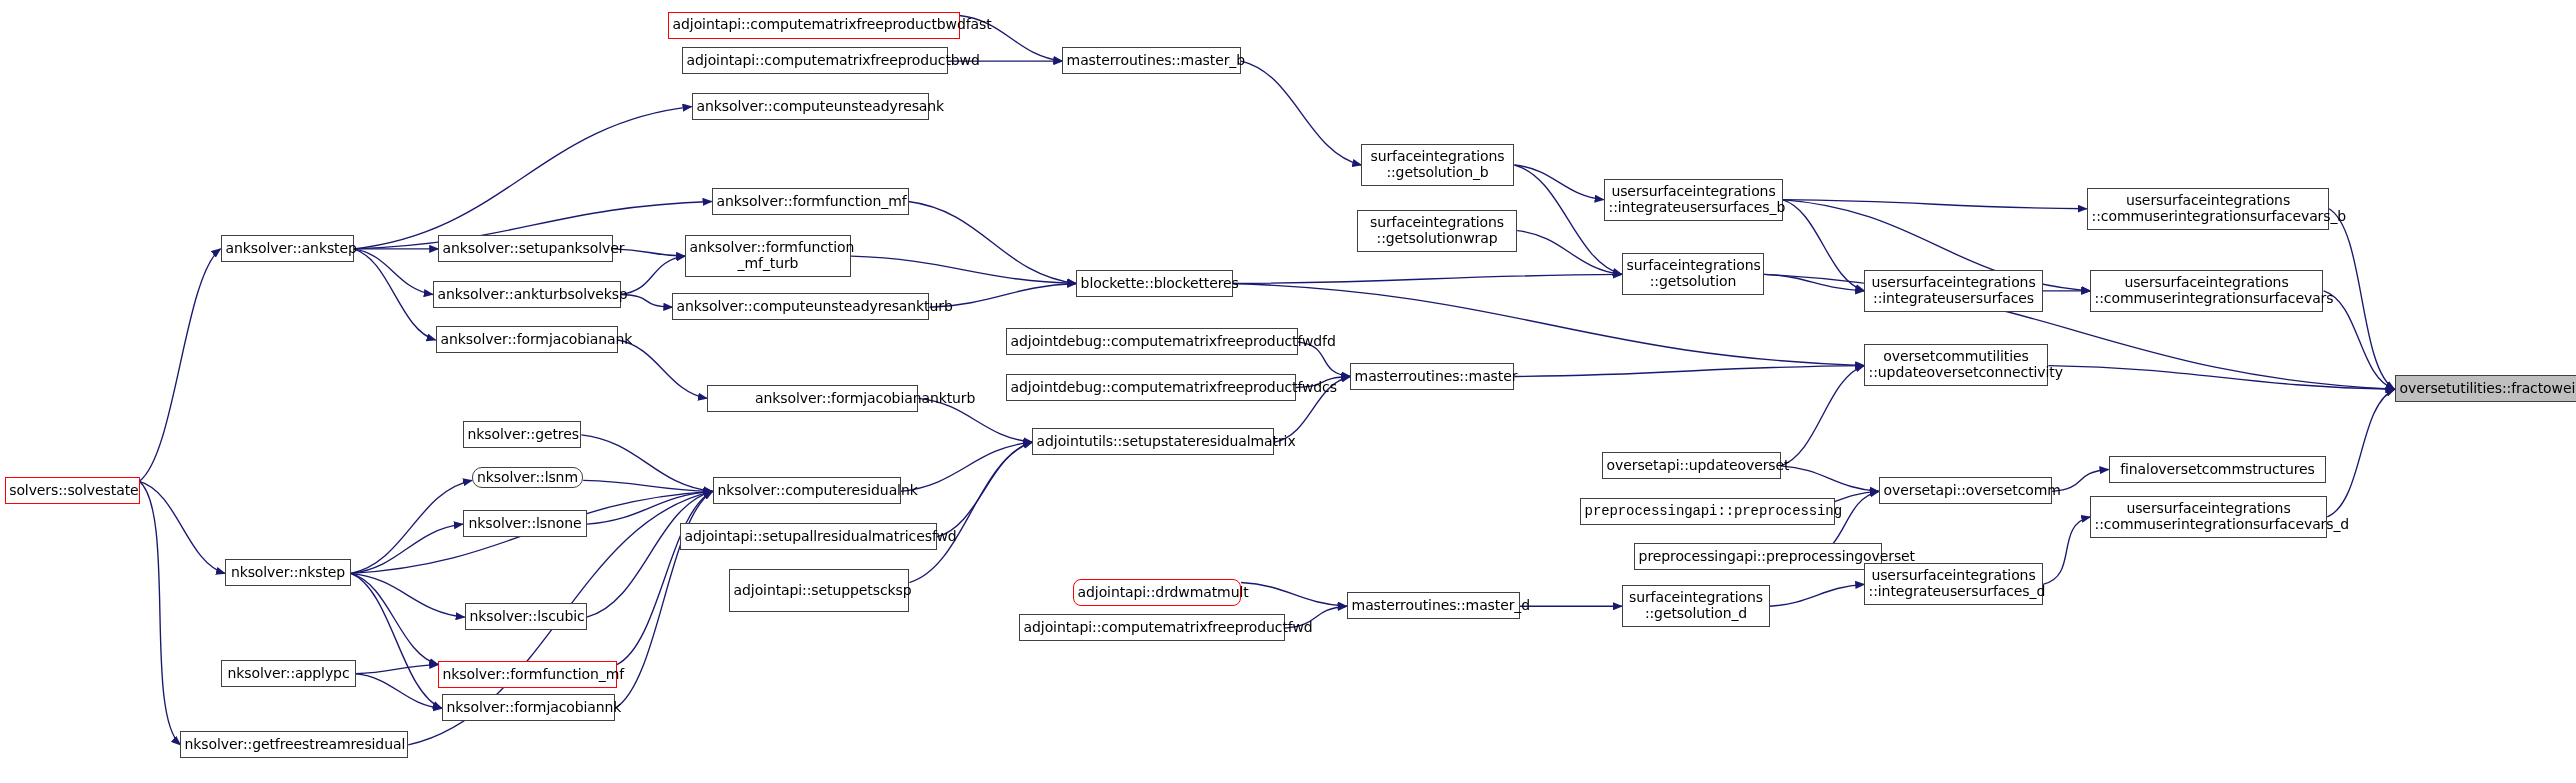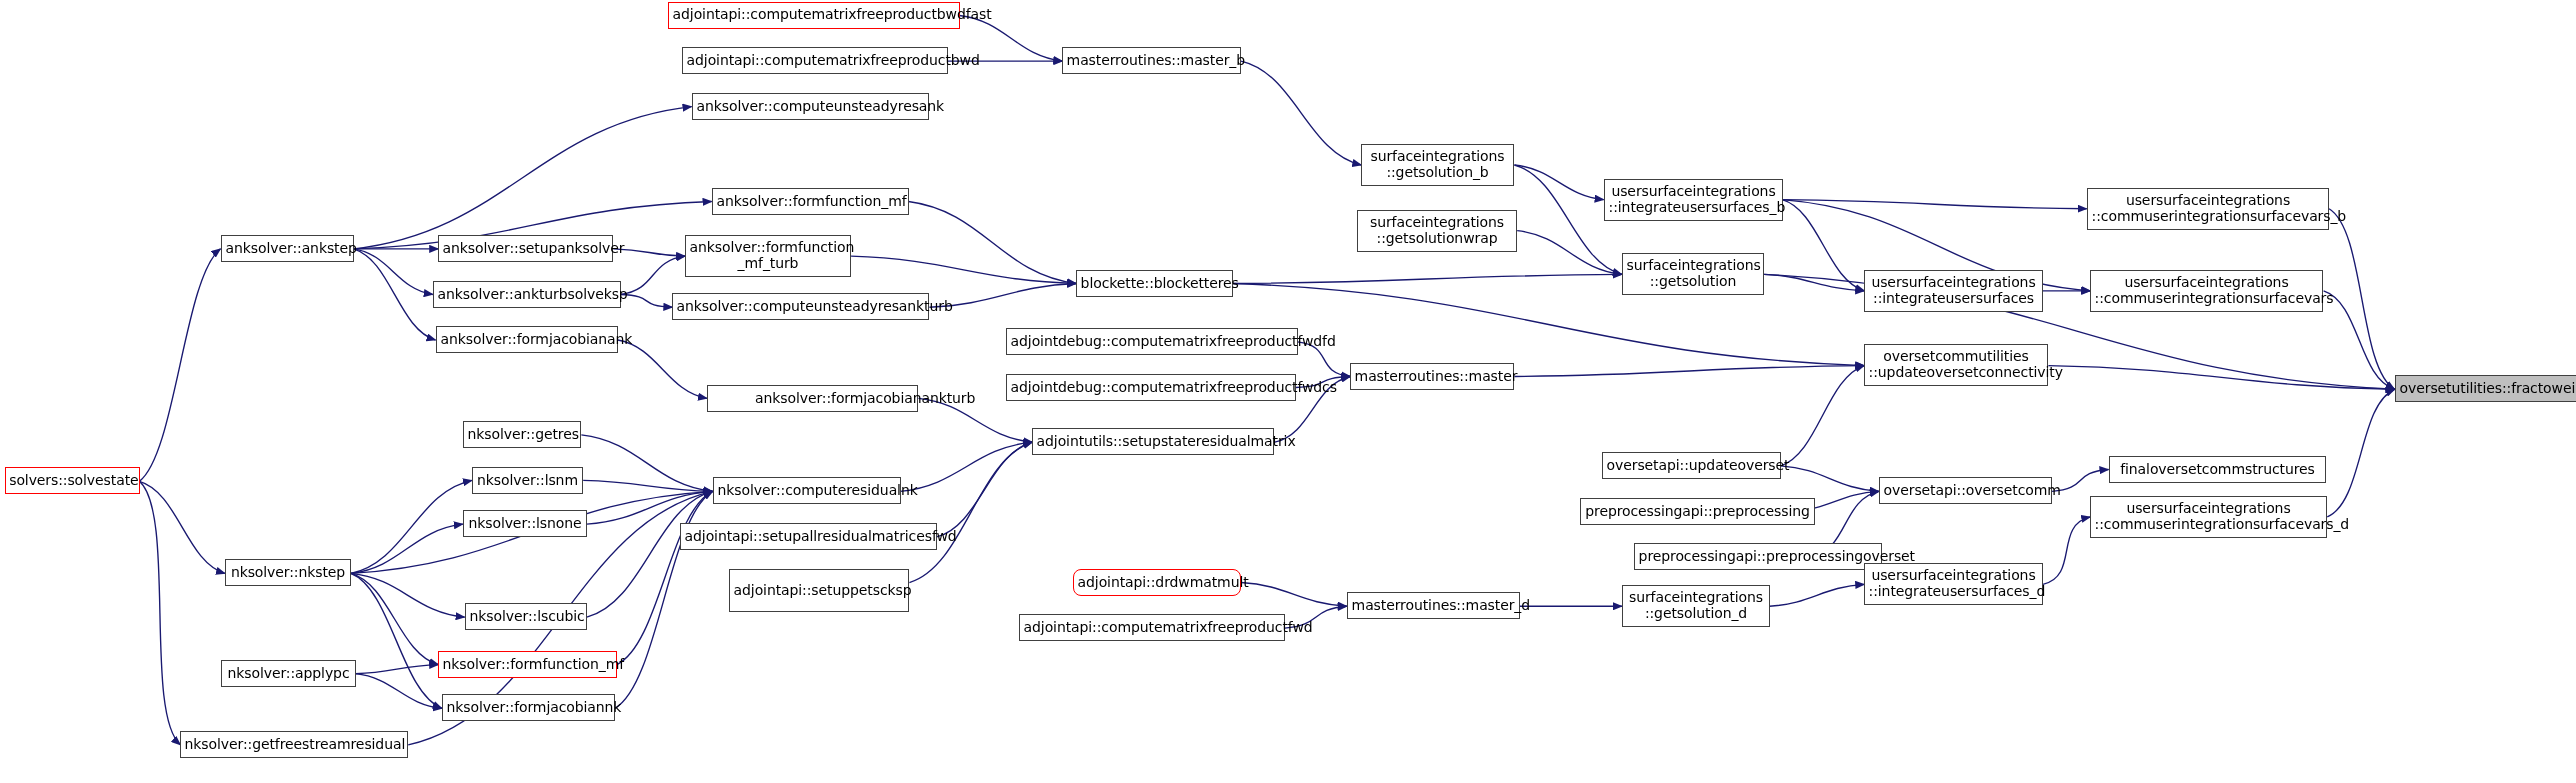--- a/index.html
+++ b/index.html
@@ -22,21 +22,21 @@
     text-align:center;
     line-height:1.12;
     font-size:14px;
     color:#000000;
     background:#ffffff;
     border:1.5px solid #404040;
     white-space:pre-line;
     padding:0 3.6px;
     letter-spacing:-0.1px;
   }
-  .node.red{border-color:#ff0000;border-width:1.5px;}
+  .node.red{border-color:#ff0000;border-width:1.5px;margin-top:10px;}
   .node.current{background:#bfbfbf;border-color:#404040;}
   .node span{display:block;width:100%;}
 </style>
 </head>
 <body>
 
 <div id="graph">
   <svg id="edges" viewBox="0 0 2827 860" preserveAspectRatio="none">
     <defs>
       <marker id="ah" markerWidth="11" markerHeight="9" refX="10" refY="4.5" orient="auto" markerUnits="userSpaceOnUse">
@@ -144,27 +144,27 @@
       <div class="node" style="left: 1864px; top: 344px; width: 184px; height: 42px;"><span>oversetcommutilities
 ::updateoversetconnectivity</span></div>
       <div class="node current" style="left: 2395px; top: 375px; width: 190px; height: 27px;"><span>oversetutilities::fractoweights</span></div>
       <div class="node" style="left: 1006px; top: 374px; width: 290px; height: 27px;"><span>adjointdebug::computematrixfreeproductfwdcs</span></div>
       <div class="node" style="left: 1350px; top: 363px; width: 164px; height: 27px;"><span>masterroutines::master</span></div>
       <div class="node" style="left: 707px; top: 385px; width: 211px; height: 27px; padding-left: 47px;"><span>anksolver::formjacobianankturb</span></div>
       <div class="node" style="left: 1032px; top: 428px; width: 242px; height: 27px;"><span>adjointutils::setupstateresidualmatrix</span></div>
       <div class="node" style="left: 463px; top: 421px; width: 118px; height: 27px;"><span>nksolver::getres</span></div>
       <div class="node" style="left: 1602px; top: 452px; width: 179px; height: 27px;"><span>oversetapi::updateoverset</span></div>
       <div class="node" style="left: 2109px; top: 456px; width: 217px; height: 27px;"><span>finaloversetcommstructures</span></div>
-      <div class="node" style="left: 472px; top: 467px; width: 111px; height: 27px;"><span>nksolver::lsnm</span></div>
+      <div class="node" style="left: 472px; top: 467px; width: 111px; height: 21px; border-radius: 10px;"><span>nksolver::lsnm</span></div>
       <div class="node" style="left: 713px; top: 477px; width: 188px; height: 27px;"><span>nksolver::computeresidualnk</span></div>
       <div class="node" style="left: 1879px; top: 477px; width: 173px; height: 27px;"><span>oversetapi::oversetcomm</span></div>
       <div class="node" style="left: 2090px; top: 496px; width: 237px; height: 42px;"><span>usersurfaceintegrations
 ::commuserintegrationsurfacevars_d</span></div>
       <div class="node" style="left: 463px; top: 510px; width: 124px; height: 27px;"><span>nksolver::lsnone</span></div>
-      <div class="node" style="left: 1580px; top: 498px; width: 235px; height: 27px;"><span>preprocessingapi::preprocessing</span></div>
+      <div class="node" style="left: 1580px; top: 498px; width: 255px; height: 27px; font-family: Liberation Mono, monospace;"><span>preprocessingapi::preprocessing</span></div>
       <div class="node" style="left: 680px; top: 523px; width: 257px; height: 27px;"><span>adjointapi::setupallresidualmatricesfwd</span></div>
       <div class="node" style="left: 225px; top: 559px; width: 126px; height: 27px;"><span>nksolver::nkstep</span></div>
       <div class="node" style="left: 1634px; top: 543px; width: 248px; height: 27px;"><span>preprocessingapi::preprocessingoverset</span></div>
       <div class="node" style="left: 729px; top: 569px; width: 180px; height: 43px;"><span>adjointapi::setuppetscksp</span></div>
       <div class="node" style="left: 1864px; top: 563px; width: 179px; height: 42px;"><span>usersurfaceintegrations
 ::integrateusersurfaces_d</span></div>
       <div class="node" style="left: 465px; top: 603px; width: 122px; height: 27px;"><span>nksolver::lscubic</span></div>
       <div class="node red" style="left: 1073px; top: 569px; width: 168px; height: 27px; border-radius: 8px;"><span>adjointapi::drdwmatmult</span></div>
       <div class="node" style="left: 1347px; top: 592px; width: 173px; height: 27px;"><span>masterroutines::master_d</span></div>
       <div class="node" style="left: 1622px; top: 585px; width: 148px; height: 42px;"><span>surfaceintegrations

